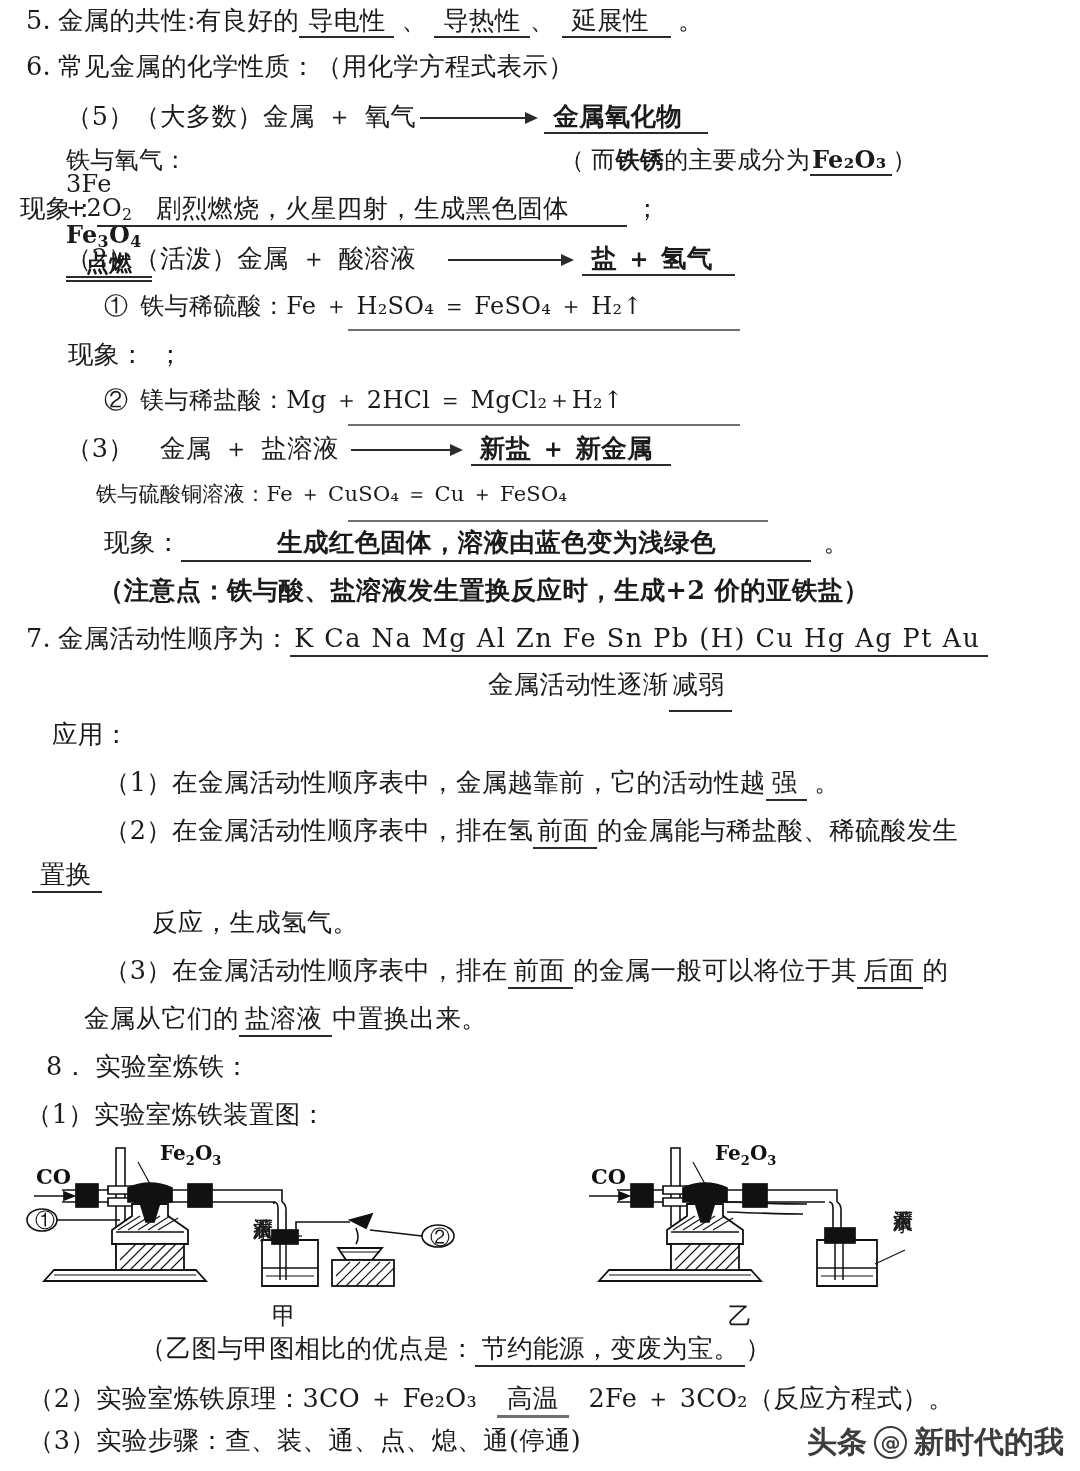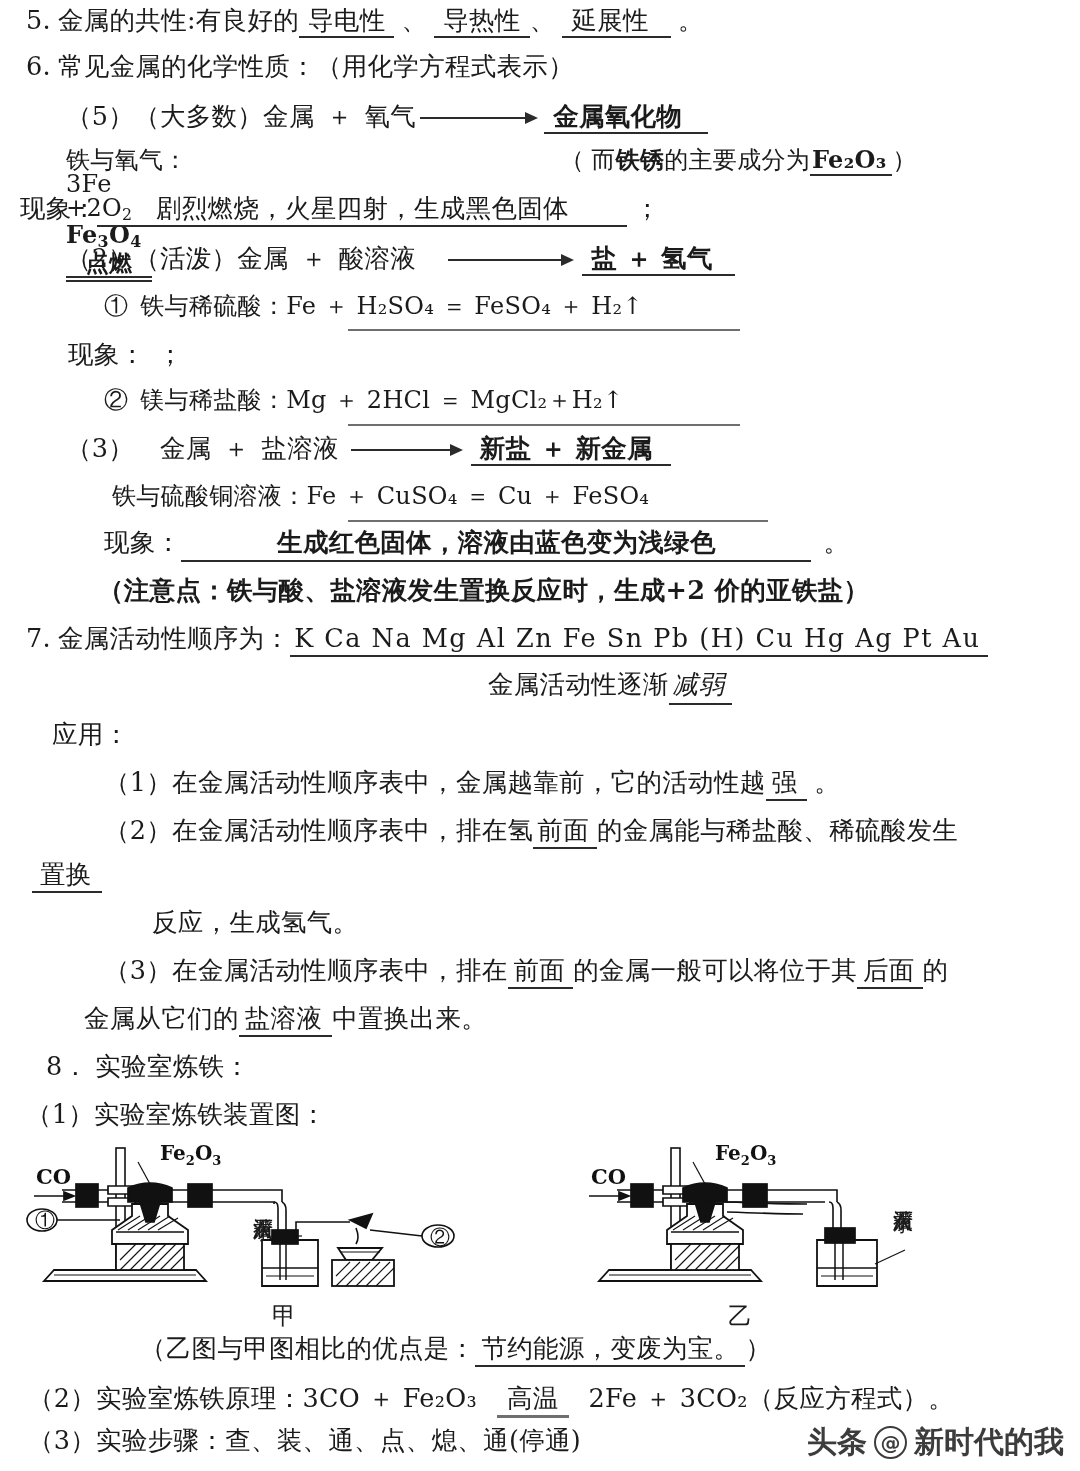--- a/index.html
+++ b/index.html
@@ -273,21 +273,21 @@
     <span>＋</span>
     <span class="sp2"></span>
     <span>盐溶液</span>
     <span class="arrow" style="width:112px; margin:0 8px 0 12px;">
       <i class="shaft"></i>
         <i class="head"></i>
     </span>
     <span class="fill bold" style="padding-right:18px;">新盐 ＋ 新金属</span>
   </div>
 
-  <div class="row" style="left:112px; top:484px; font-size:24px;">
+  <div class="row" style="left:96px; top:484px; font-size:21px;">
     <span>铁与硫酸铜溶液：</span>
     <span class="eqn">Fe ＋ CuSO₄ ＝ Cu ＋ FeSO₄</span>
   </div>
   <div class="rule" style="left:348px; top:520px; width:420px;"></div>
 
   <div class="row" style="left:104px; top:530px;">
     <span>现象：</span>
     <span class="fill-wide" style="width:610px; padding:0 10px 4px 10px;font-weight:bold;">生成红色固体，溶液由蓝色变为浅绿色</span>
     <span class="sp2"></span>
     <span>。</span>
@@ -299,21 +299,21 @@
 
   <div class="row" style="left:26px; top:626px;">
     <span>7.</span>
     <span class="sp1"></span>
     <span>金属活动性顺序为：</span>
     <span class="fill" style="font-family:'DejaVu Serif',serif; letter-spacing:1.5px; padding:0 8px 3px 4px;">K Ca Na Mg Al Zn Fe Sn Pb (H) Cu Hg Ag Pt Au</span>
   </div>
 
   <div class="row" style="left:488px; top:672px;">
     <span>金属活动性逐渐</span>
-    <span class="fill" style="padding:0 8px 5px 4px;font-style:italic;">减弱</span>
+    <span class="fill" style="padding:0 8px 12px 4px;">减弱</span>
   </div>
 
   <div class="row" style="left:52px; top:722px;">
     <span>应用：</span>
   </div>
 
   <div class="row" style="left:104px; top:770px;">
     <span>（1）在金属活动性顺序表中，金属越靠前，它的活动性越</span>
     <span class="fill" style="padding:0 10px 3px 6px;">强</span>
     <span class="sp1"></span>

